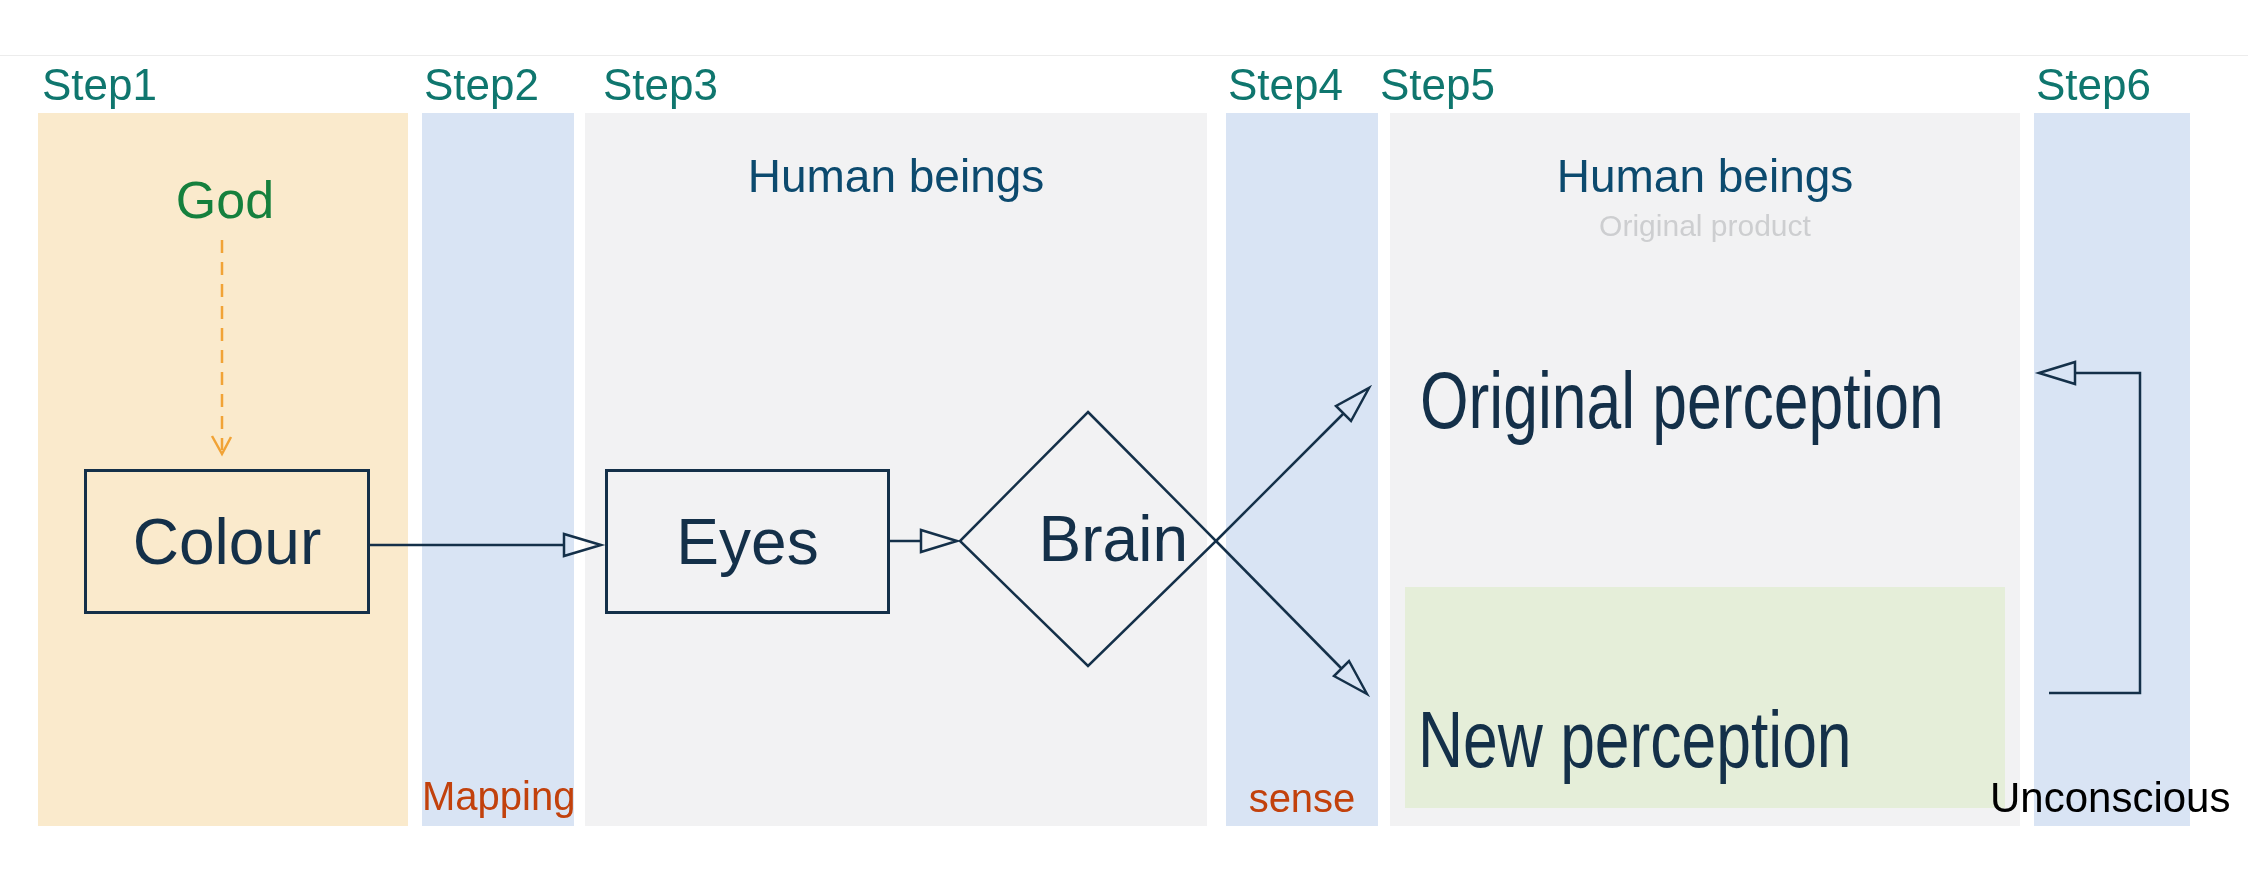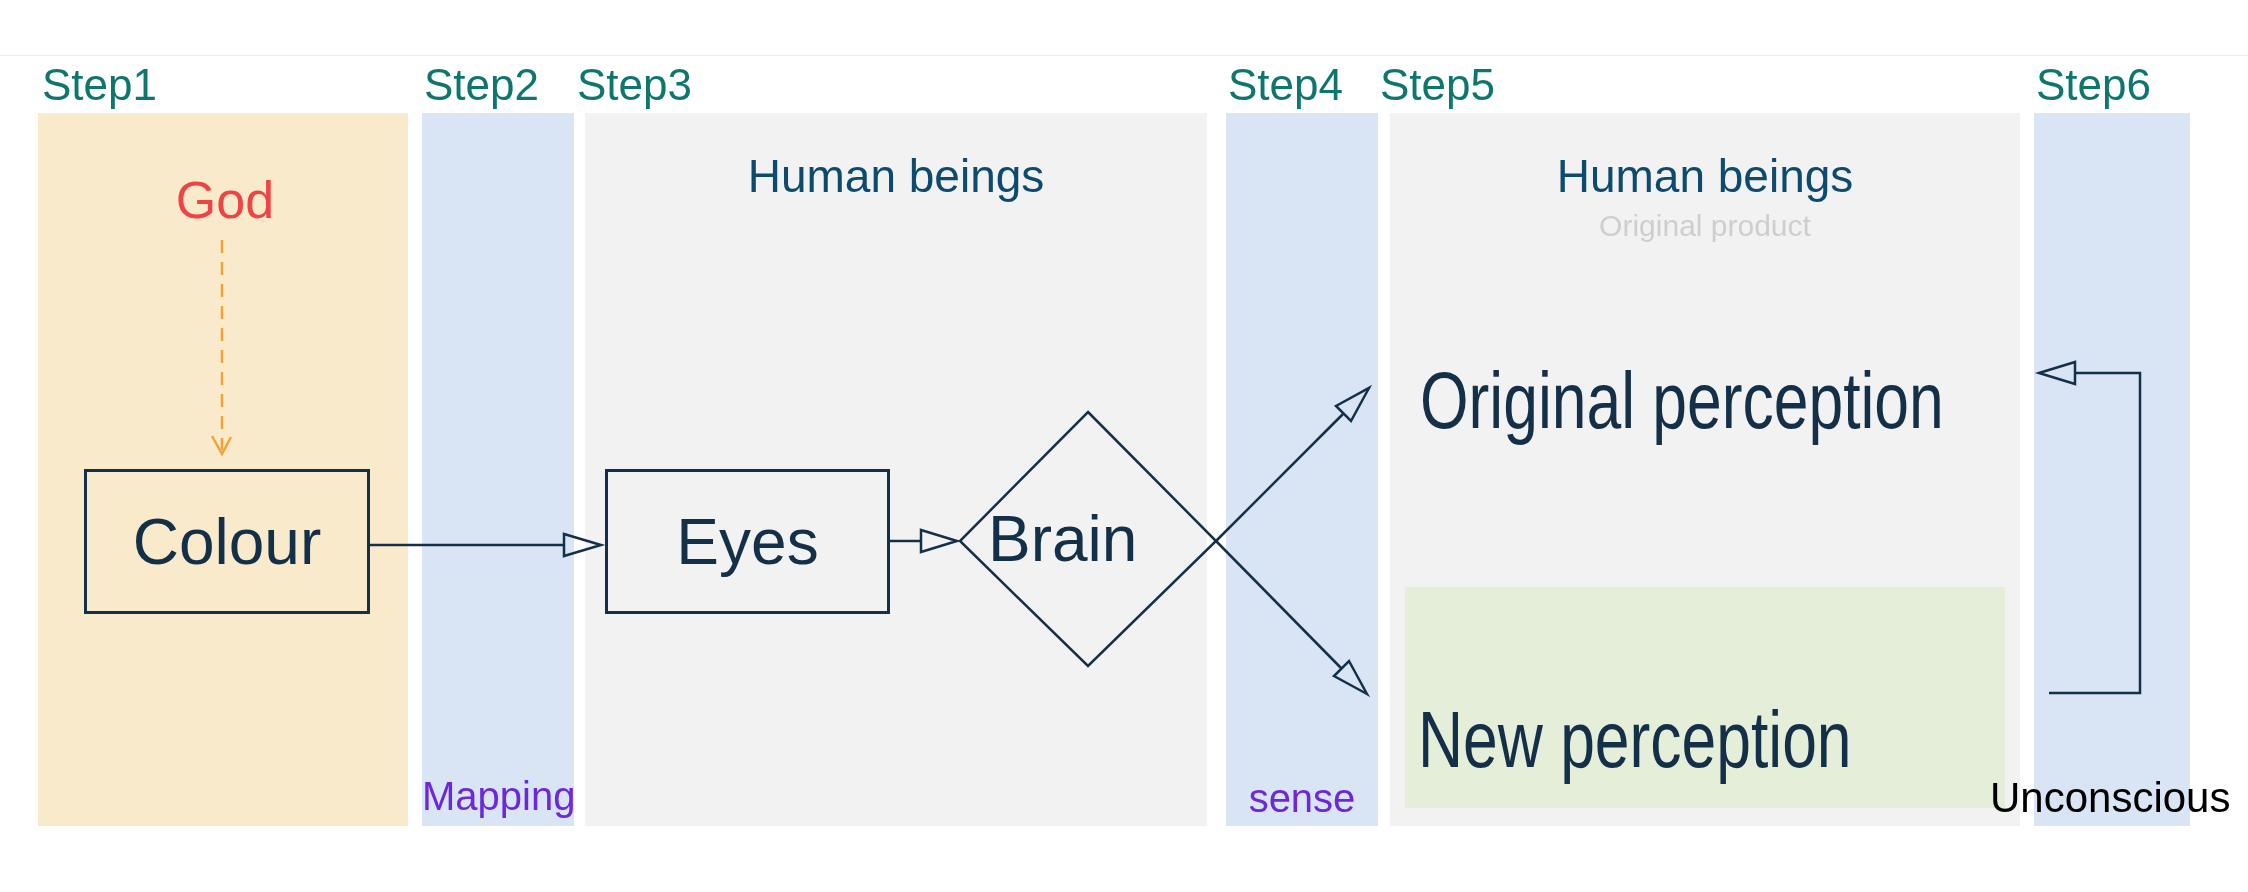--- a/index.html
+++ b/index.html
@@ -12,45 +12,45 @@
   .bg-blue{background:#d9e4f4;}
   .bg-gray{background:#f2f2f3;}
   .toprule{position:absolute;left:0;top:55px;width:2248px;height:1px;background:#ececec;}
   .steplabel{position:absolute;top:63px;font-size:44px;line-height:44px;color:#0f766e;white-space:nowrap;}
   .node-box{
     position:absolute;top:469px;height:145px;border:3px solid #143049;box-sizing:border-box;
     display:flex;align-items:center;justify-content:center;
     font-size:64px;color:#143049;background:transparent;
   }
   .god{position:absolute;left:145px;top:174px;width:160px;text-align:center;
-       font-size:52px;line-height:52px;color:#ef4444;}
+       font-size:52px;line-height:52px;color:#15803d;}
   .watermark{position:absolute;text-align:center;color:#0c4a6e;white-space:nowrap;}
   .wm-title{top:153px;font-size:46px;line-height:46px;}
   .wm-sub{top:211px;font-size:30px;line-height:30px;color:#cdced0;}
-  .brain-label{position:absolute;left:988px;top:507px;width:200px;text-align:left;
+  .brain-label{position:absolute;left:988px;top:507px;width:200px;text-align:right;
        font-size:64px;line-height:64px;color:#143049;}
   .perception{position:absolute;font-size:80px;line-height:80px;color:#143049;white-space:nowrap;
        transform:scaleX(0.78);transform-origin:left top;}
   .greenbox{position:absolute;left:1405px;top:587px;width:600px;height:221px;background:#e5eed9;}
-  .flowlabel{position:absolute;font-size:40px;line-height:40px;color:#6d28d9;text-align:center;white-space:nowrap;}
+  .flowlabel{position:absolute;font-size:40px;line-height:40px;color:#c2410c;text-align:center;white-space:nowrap;}
   .unconscious{position:absolute;left:1990px;top:777px;font-size:42px;line-height:42px;color:#000000;white-space:nowrap;}
   svg.overlay{position:absolute;left:0;top:0;width:2248px;height:892px;pointer-events:none;}
   svg .ink{stroke:#143049;stroke-width:2.5;fill:none;stroke-linejoin:miter;}
   svg .accent{stroke:#f1a336;stroke-width:2.5;fill:none;}
 </style>
 </head>
 <body>
 
 <div id="canvas">
 
   <div class="toprule"></div>
 
   <div class="steplabel" style="left:42px">Step1</div>
   <div class="steplabel" style="left:424px">Step2</div>
-  <div class="steplabel" style="left:577px">Step3</div>
+  <div class="steplabel" style="left:603px">Step3</div>
   <div class="steplabel" style="left:1228px">Step4</div>
   <div class="steplabel" style="left:1380px">Step5</div>
   <div class="steplabel" style="left:2036px">Step6</div>
 
   <div class="panel bg-orange" style="left:38px;width:370px;"></div>
   <div class="panel bg-blue" style="left:422px;width:152px;"></div>
   <div class="panel bg-gray" style="left:585px;width:622px;"></div>
   <div class="panel bg-blue" style="left:1226px;width:152px;"></div>
   <div class="panel bg-gray" style="left:1390px;width:630px;"></div>
   <div class="panel bg-blue" style="left:2034px;width:156px;"></div>

